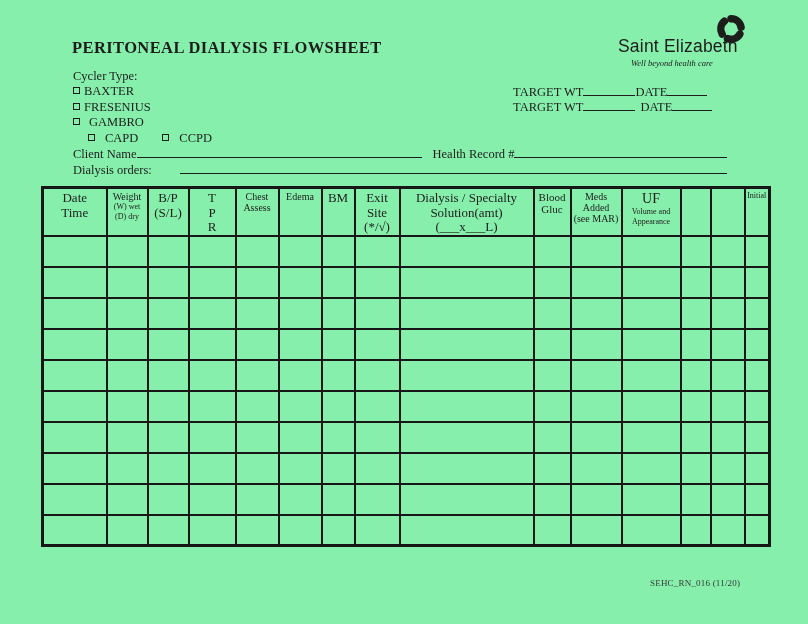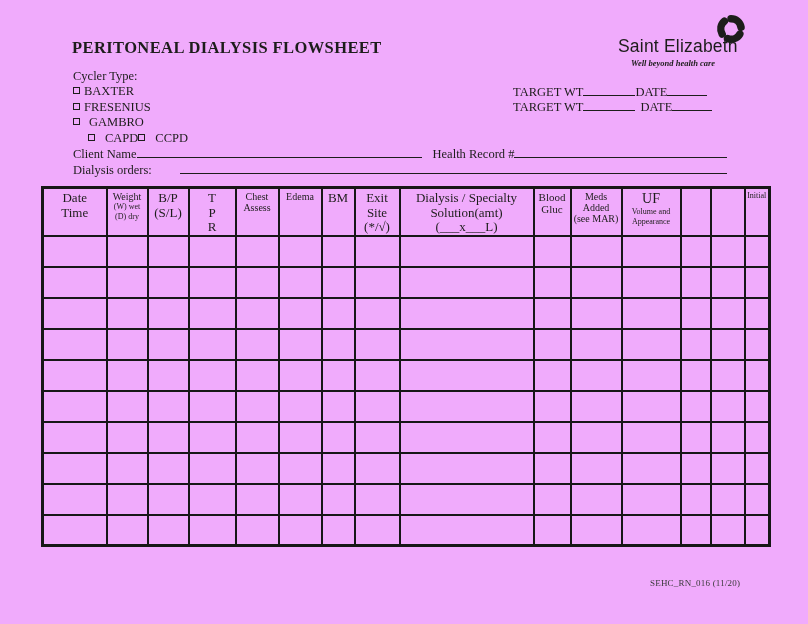--- a/index.html
+++ b/index.html
@@ -1,21 +1,21 @@
 <!DOCTYPE html>
 <html><head>
 <meta charset="utf-8">
 <style>
   * { margin: 0; padding: 0; box-sizing: border-box; }
   html, body { background: #ffffff; }
   .page {
     position: relative;
     width: 808px;
     height: 624px;
-    background: #f0abfc;
+    background: #86efac;
     font-family: "Liberation Serif", serif;
     color: #1d1d1b;
     overflow: hidden;
   }
   .title {
     position: absolute;
     left: 72px; top: 38px;
     font-size: 16.5px;
     font-weight: bold;
     letter-spacing: 0.4px;
@@ -23,32 +23,32 @@
   
   .logo { position: absolute; left: 616px; top: 12px; width: 160px; height: 58px; text-align: center; }
   .logo-icon { position: absolute; left: 98px; top: 0px; }
   .logo-name {
     position: absolute; left: 2px; top: 24px;
     font-family: "Liberation Sans", sans-serif;
     font-size: 17.5px; letter-spacing: 0.2px; color: #1d1d1b;
   }
   .logo-tagline {
     position: absolute; left: 15px; top: 46px;
-    font-size: 8.5px; font-style: italic; font-weight: bold;
+    font-size: 8.5px; font-style: italic; font-weight: normal;
   }
   
   .cycler { position: absolute; left: 73px; top: 69px; font-size: 12.5px; line-height: 15.4px; }
   .cbx {
     display: inline-block; width: 7px; height: 7px;
     border: 1px solid #1d1d1b; margin-right: 4px;
     vertical-align: baseline; position: relative; top: -1px;
   }
   .cycler .sub { padding-left: 15px; }
   .cycler .sub .cbx { margin-right: 10px; }
-  .cycler .sub .lbl2 { margin-right: 0; }
+  .cycler .sub .lbl2 { margin-right: 24px; }
   
   .target { position: absolute; left: 513px; top: 85px; font-size: 12.5px; line-height: 15.4px; }
   .fill { display: inline-block; border-bottom: 1px solid #1d1d1b; height: 11px; vertical-align: baseline; }
   .fill.w52 { width: 52px; }
   .fill.w40 { width: 40px; }
   .sp { display: inline-block; width: 5px; }
   
   .line-row {
     position: absolute; left: 73px; width: 654px;
     font-size: 12.5px; display: flex; align-items: baseline; white-space: nowrap; justify-content: space-between;

